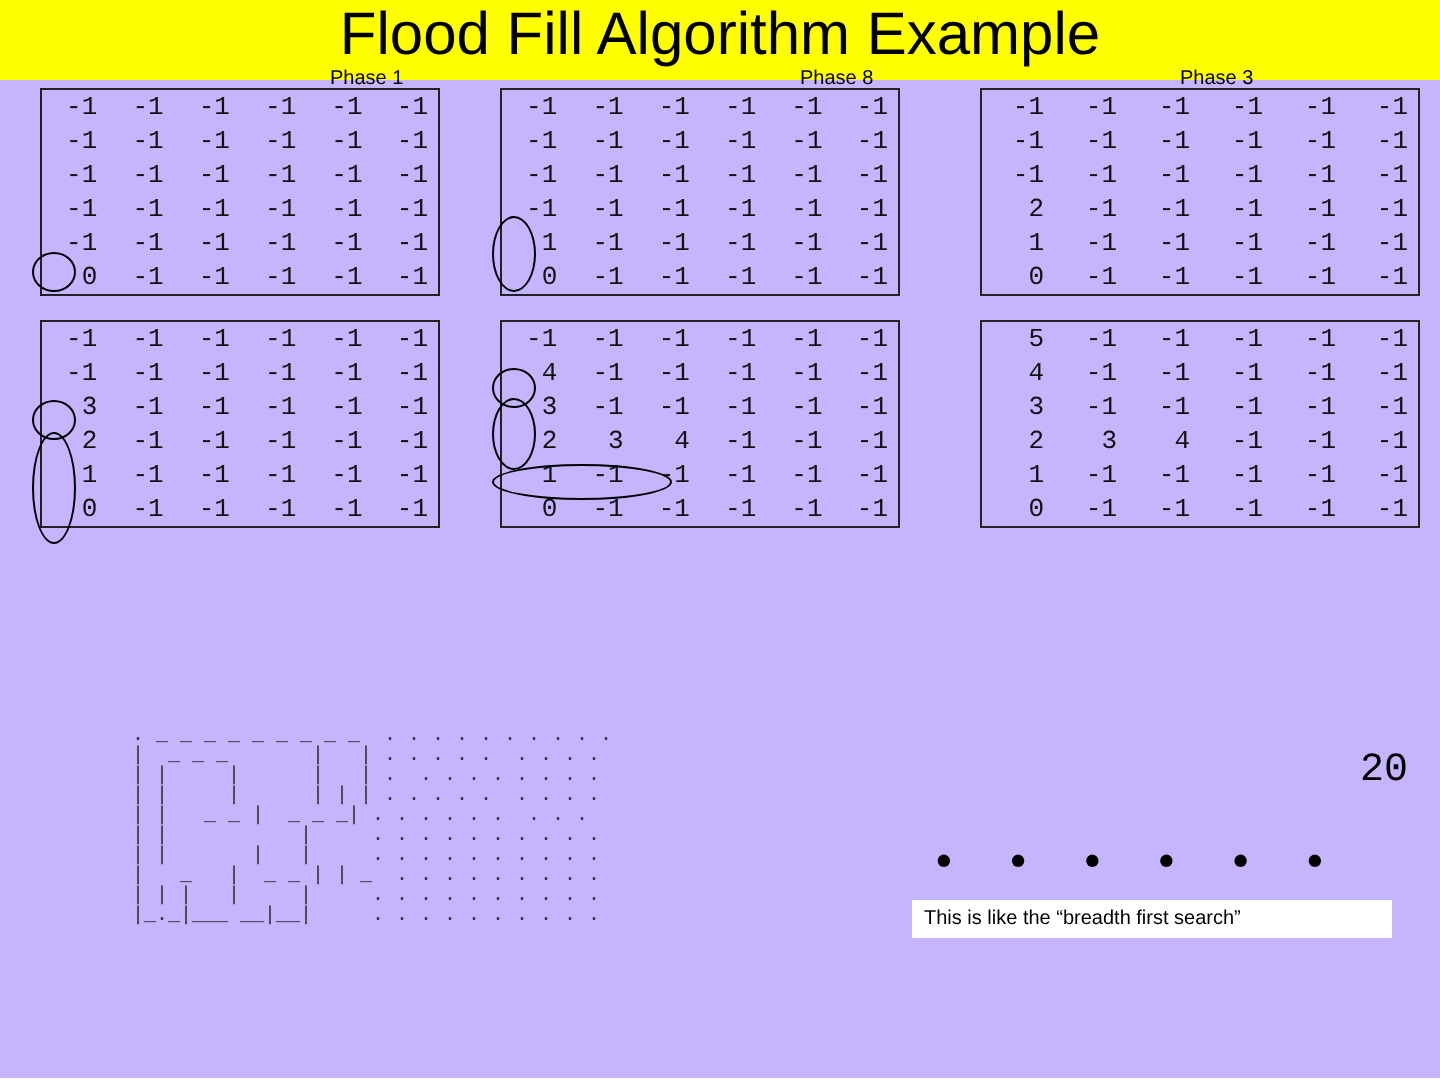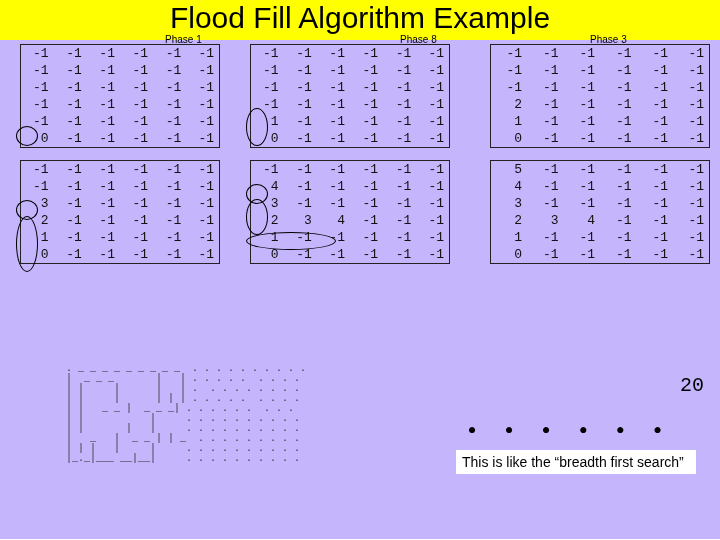--- a/index.html
+++ b/index.html
@@ -16,21 +16,21 @@
   .p2 { left:390px; }
   .p3 { left:580px; }
   table.grid { position:relative; border-collapse:collapse; border:1px solid #222; width:100%; font-family: "Courier New", monospace; font-size:13px; color:#111; }
   table.grid + table.grid { margin-top:12px; }
   table.grid td { text-align:right; padding:1px 5px; width:16.6%; height:16px; position:relative; }
   .oval { position:absolute; border:1px solid #000; border-radius:50%; pointer-events:none; }
   .footer { position:absolute; left:10px; right:10px; top:352px; height:180px; }
   .ascii { position:absolute; left:56px; top:0; width:260px; font-family:"Courier New", monospace; font-size:10px; line-height:10px; white-space:pre; color:#333;margin-top:12px; }
   .dots { position:absolute; right:20px; top:64px; font-family:"Times New Roman", serif; font-size:26px; letter-spacing:28px; color:#000; }
   .num20 { position:absolute; right:6px; top:22px; font-family:Liberation Mono, monospace; font-size:20px; color:#000; }
-  .note { position:absolute; right:14px; top:98px; width:240px; background:#fff; font-family:Arial, sans-serif; font-size:14px; color:#000; padding:4px 6px; }
+  .note { position:absolute; right:14px; top:98px; width:240px; background:#fff; font-family:Arial, sans-serif; font-size:10px; color:#000; padding:4px 6px; }
 </style>
 </head>
 <body>
 
 <div class="page">
   <div class="title"><span>Flood Fill Algorithm Example</span></div>
 
   <div class="grids">
     <div class="phase-label p1">Phase 1</div>
     <div class="phase-label p2">Phase 8</div>

